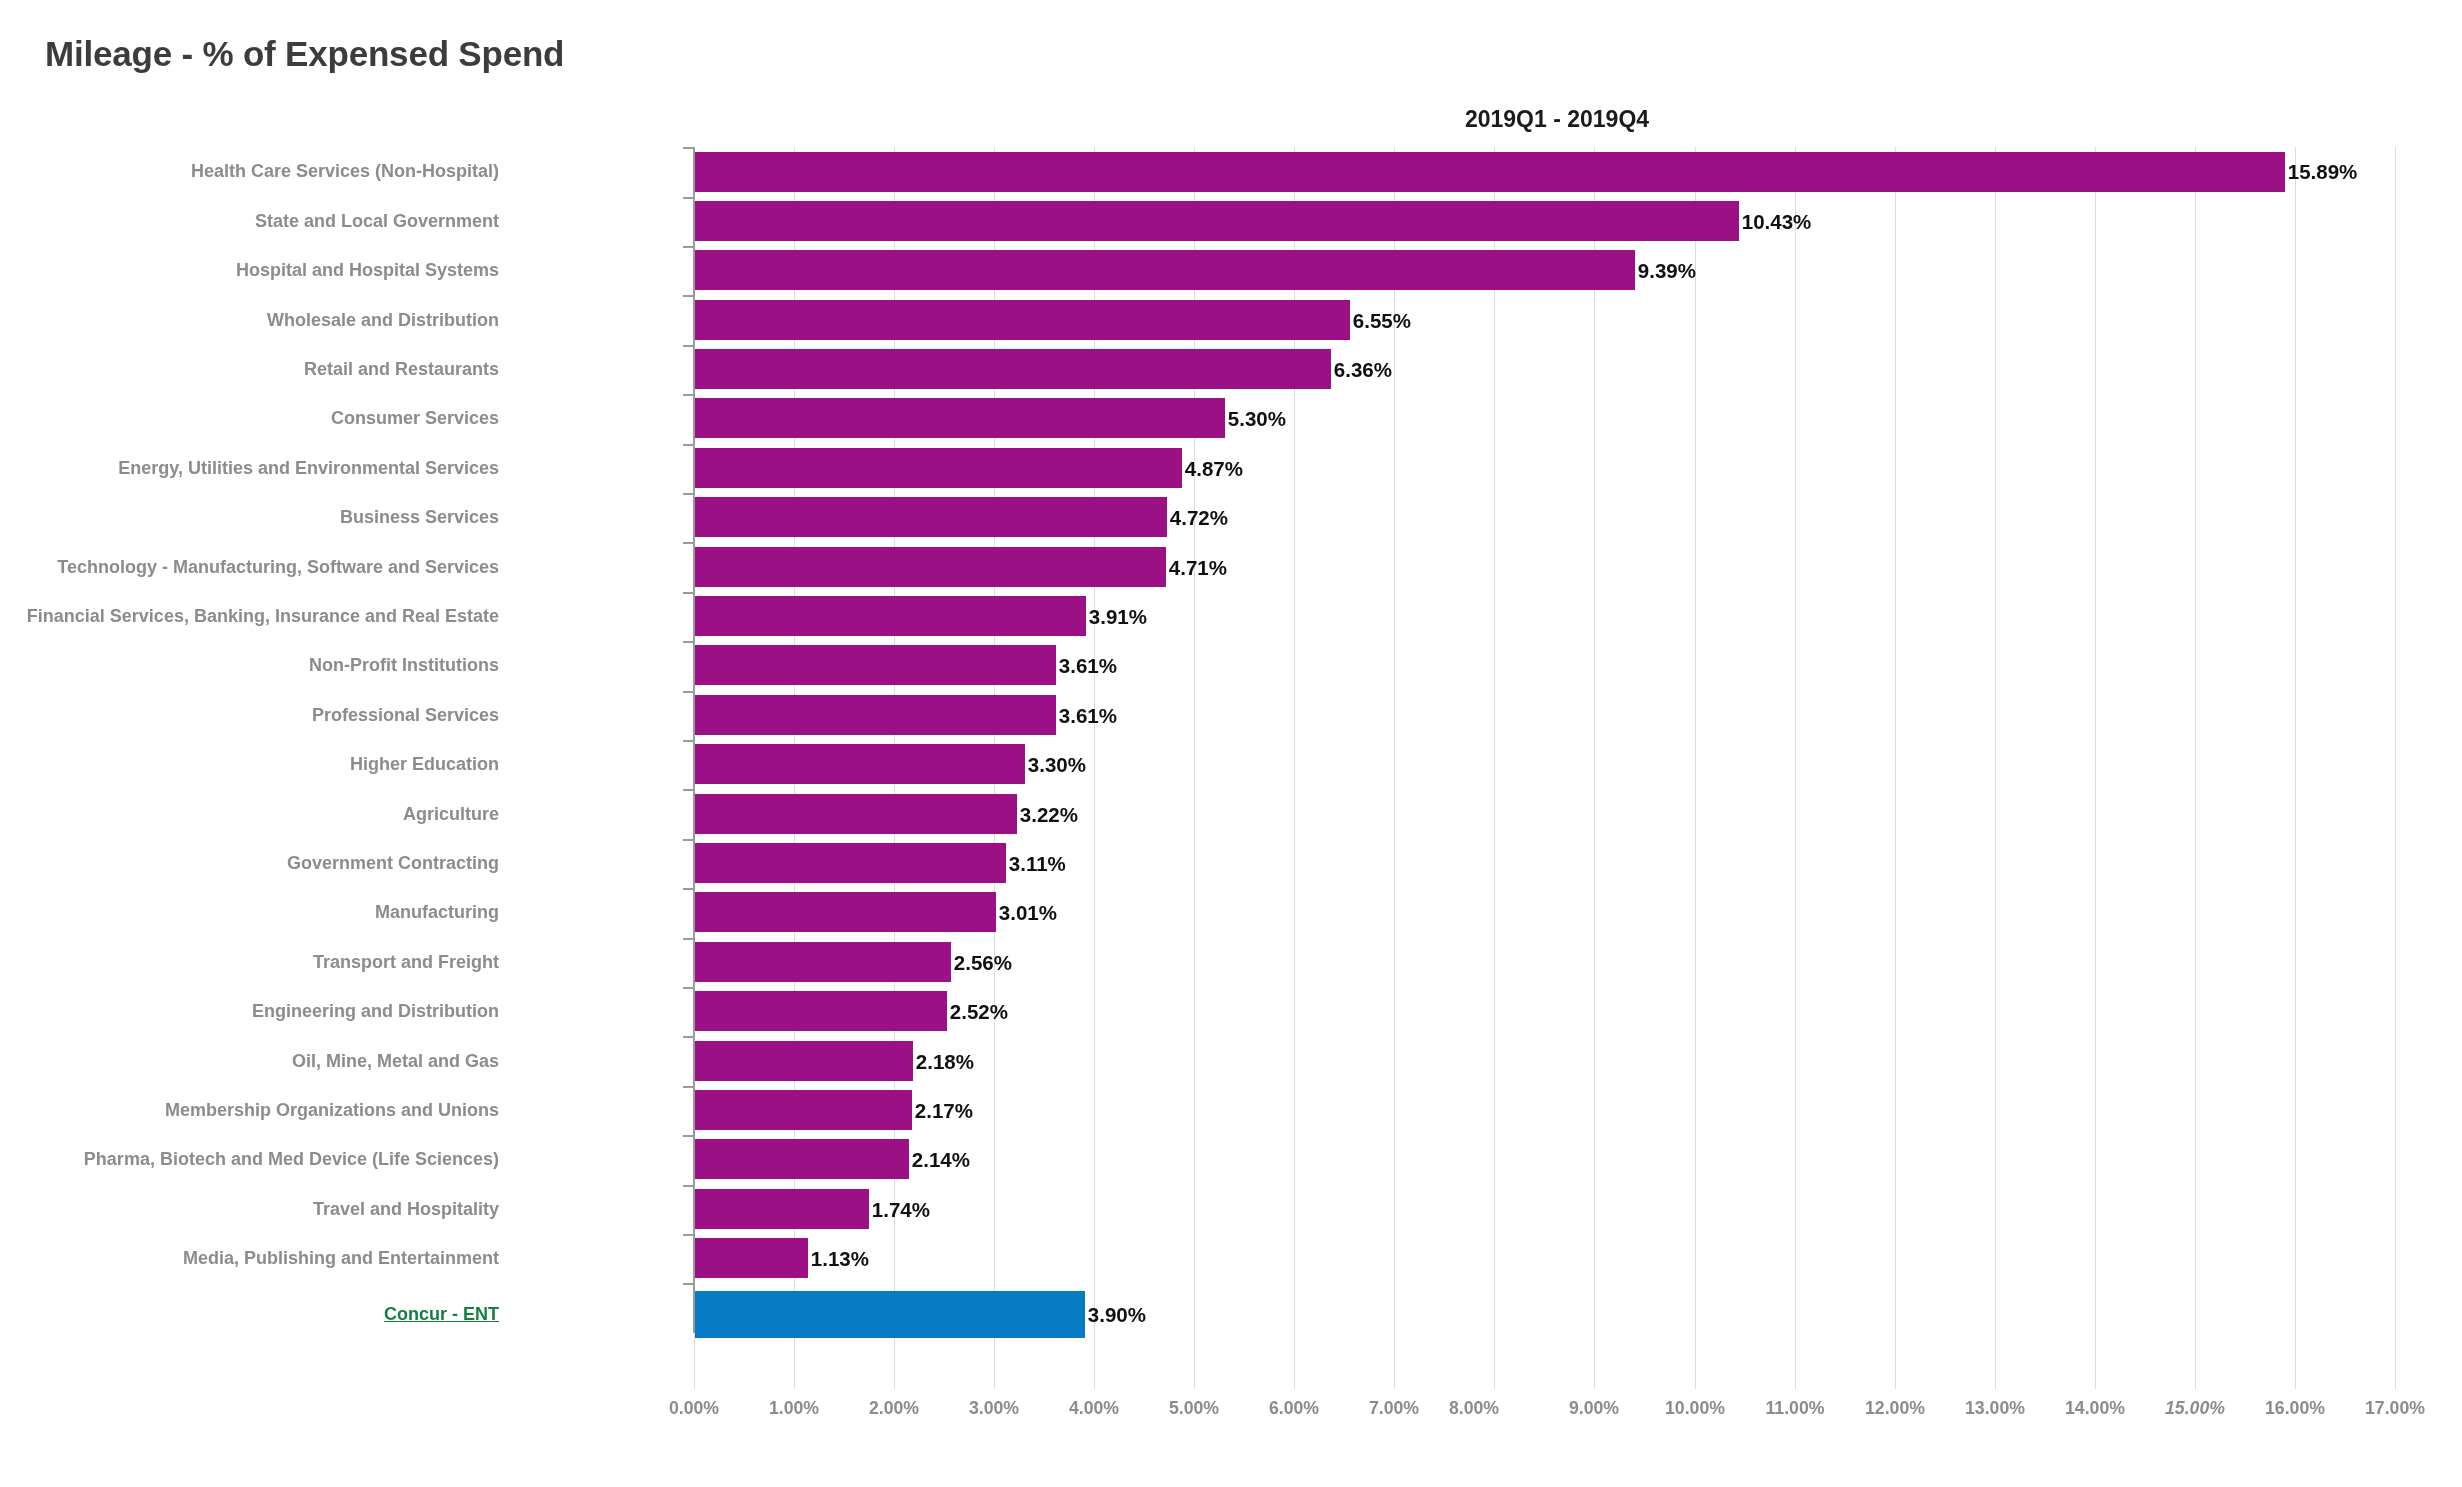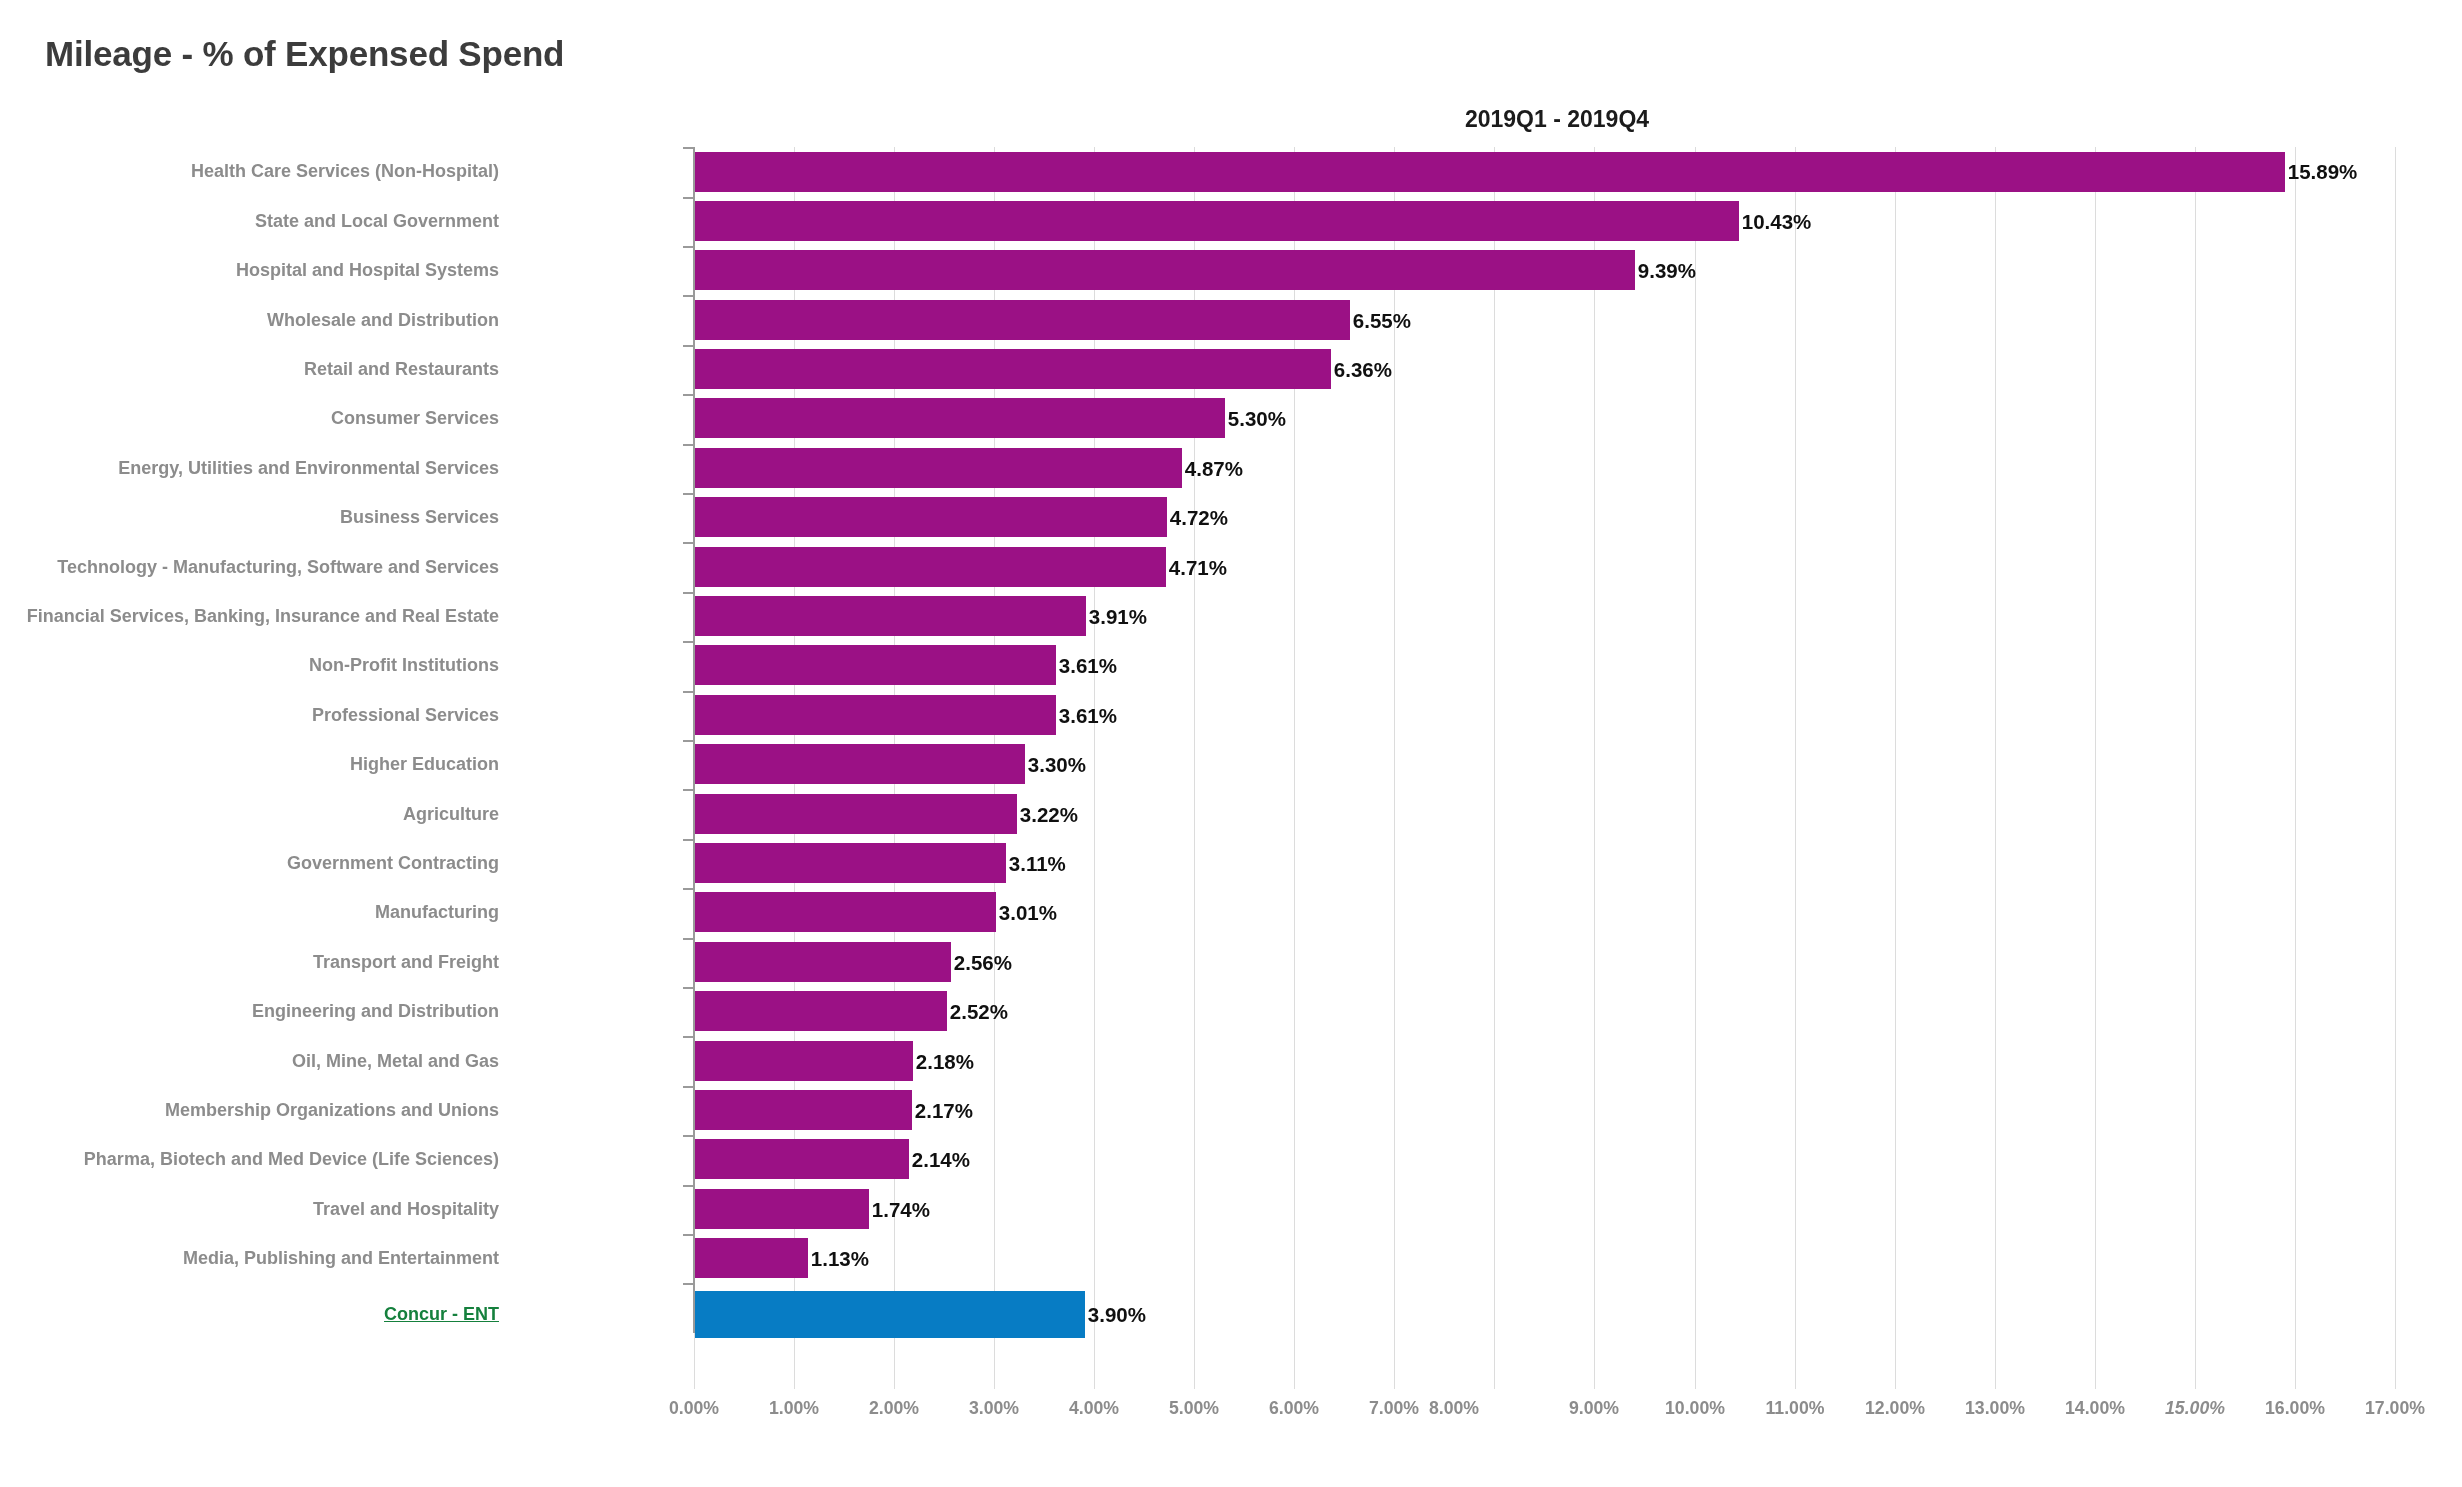--- a/index.html
+++ b/index.html
@@ -355,21 +355,21 @@
 
 <div id="x-axis">
     <div class="x-tick-label" style="left: 0px;">0.00%</div>
     <div class="x-tick-label" style="left: 100px;">1.00%</div>
     <div class="x-tick-label" style="left: 200px;">2.00%</div>
     <div class="x-tick-label" style="left: 300px;">3.00%</div>
     <div class="x-tick-label" style="left: 400px;">4.00%</div>
     <div class="x-tick-label" style="left: 500px;">5.00%</div>
     <div class="x-tick-label" style="left: 600px;">6.00%</div>
     <div class="x-tick-label" style="left: 700px;">7.00%</div>
-    <div class="x-tick-label" style="left: 760px;">8.00%</div>
+    <div class="x-tick-label" style="left: 780px;">8.00%</div>
     <div class="x-tick-label" style="left: 900px;">9.00%</div>
     <div class="x-tick-label" style="left: 1001px;">10.00%</div>
     <div class="x-tick-label" style="left: 1101px;">11.00%</div>
     <div class="x-tick-label" style="left: 1201px;">12.00%</div>
     <div class="x-tick-label" style="left: 1301px;">13.00%</div>
     <div class="x-tick-label" style="left: 1401px;">14.00%</div>
     <div class="x-tick-label" style="left: 1501px; font-style: italic;">15.00%</div>
     <div class="x-tick-label" style="left: 1601px;">16.00%</div>
     <div class="x-tick-label" style="left: 1701px;">17.00%</div>
   </div>

